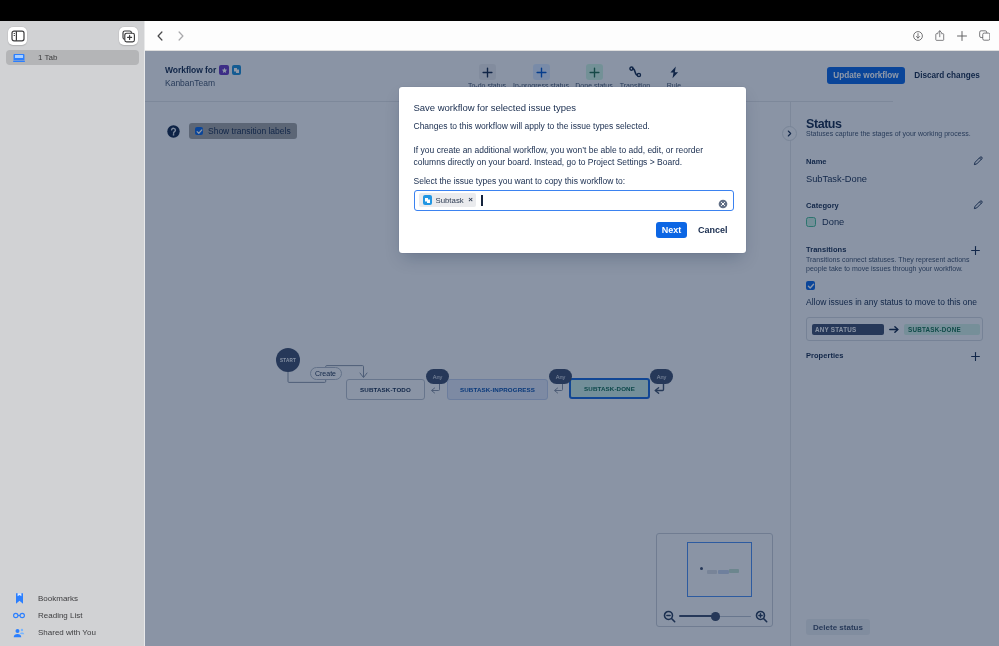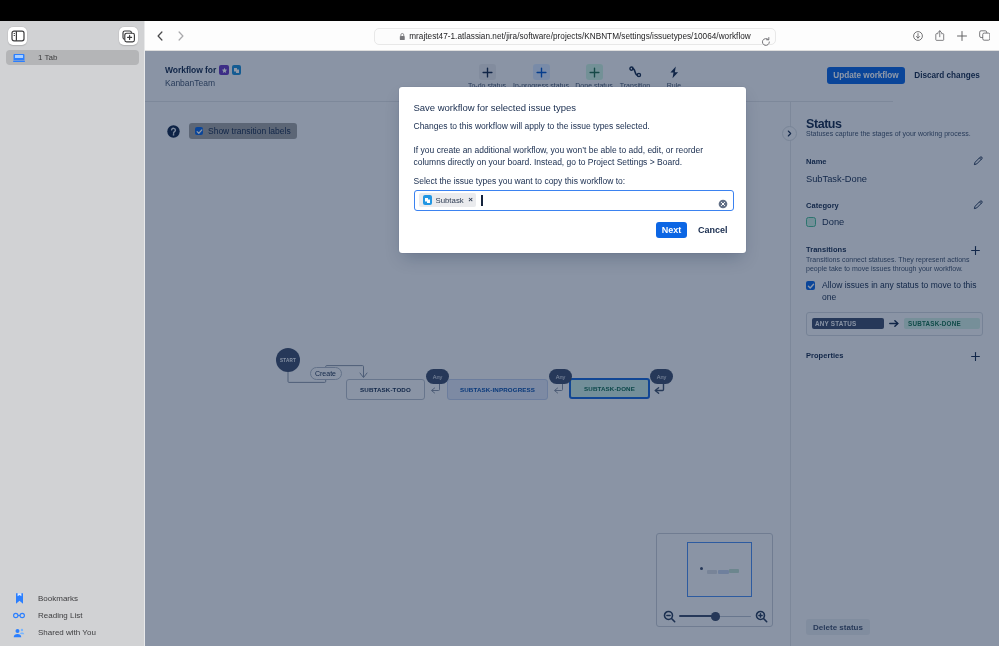--- a/index.html
+++ b/index.html
@@ -85,21 +85,21 @@
   .snode.todo { left:201px; top:277px; width:79px; background:#f7f8f9; border:1px solid #b8becb; color:#172b4d; }
   .snode.inprogress { left:302px; top:277px; width:101px; background:#dfe5f5; border:1px solid #c0cdea; color:#0b50ac; }
   .snode.done { left:424px; top:276px; width:81px; background:#cdefe5; border:2px solid #1868db; color:#116b52; }
   .loop { position:absolute; top:267px; width:40px; height:32px; }
   .loop-pill { position:absolute; left:0; top:0; width:23px; height:15px; border-radius:8px; background:#3f4e6d;
                color:#e4e8ef; font-size:5.6px; display:flex; align-items:center; justify-content:center; z-index:2; }
   .loop-arrow { position:absolute; left:1.5px; top:15px; }
 
   .cat-row { display:flex; align-items:center; gap:6px; margin-top:7px; }
   .cat-swatch { width:10px; height:10px; border-radius:2.5px; border:1.4px solid #4bbd96; background:#cfeee2; }
-  .allow-row { display:flex; align-items:flex-start; gap:7px; margin-top:7px; }
+  .allow-row { display:flex; align-items:flex-start; gap:7px; margin-top:7px;flex-direction:column; }
   .cbx { width:9px; height:9px; border-radius:2px; background:#0c66e4; display:flex; align-items:center; justify-content:center; flex:0 0 auto; margin-top:1px;}
   .allow-lab { font-size:8.5px; color:#172b4d; line-height:1.38; }
   .tr-card { margin-top:8px; height:24px; border:1px solid #d3d7de; border-radius:3px; display:flex; align-items:center; padding:0 5px; gap:5px;}
   .lozenge { font-size:6.3px; font-weight:700; letter-spacing:0.035em; border-radius:2px; height:11px; display:flex; align-items:center; padding-left:3px; flex:0 0 auto; }
   .lozenge.from { background:#3f4e6d; color:#f4f5f7; width:72px; }
   .lozenge.to { background:#d3efe3; color:#15704f; width:76px; padding-left:4px; }
   .tr-arrow { display:flex; align-items:center; }
   .btn-delete { position:absolute; left:15px; top:517px; width:64px; height:16px; background:#e8eaee;
                 border:none; border-radius:3px; font-size:8px; font-weight:700; color:#42526e; font-family:inherit;
                 display:flex; align-items:center; justify-content:center; }
@@ -216,35 +216,20 @@
             <path d="M4.9 1.0 L1.1 5.0 L4.9 9.0" fill="none" stroke="#4a4a4c" stroke-width="1.25" stroke-linecap="round" stroke-linejoin="round"></path>
           </svg>
         </span>
         <span>
           <svg width="6" height="10" viewBox="0 0 6 10">
             <path d="M1.1 1.0 L4.9 5.0 L1.1 9.0" fill="none" stroke="#a9a9ac" stroke-width="1.25" stroke-linecap="round" stroke-linejoin="round"></path>
           </svg>
         </span>
       </div>
 
-      <div class="urlbar">
-        <span class="url-lock">
-          <svg width="6.5" height="9" viewBox="0 0 7 9">
-            <path d="M2.0 4.0 V2.8 a1.55 1.55 0 0 1 3.1 0 V4.0" fill="none" stroke="#77777b" stroke-width="0.9"></path>
-            <rect x="0.9" y="3.9" width="5.3" height="4.4" rx="0.9" fill="#77777b"></rect>
-          </svg>
-        </span>
-        <span class="u-text">mrajtest47-1.atlassian.net/jira/software/projects/KNBNTM/settings/issuetypes/10064/workflow</span>
-        <span class="reload">
-          <svg width="10" height="10" viewBox="0 0 11 11">
-            <path d="M9.2 5.5 a3.8 3.8 0 1 1 -1.3 -2.9" fill="none" stroke="#6f6f73" stroke-width="1.05" stroke-linecap="round"></path>
-            <path d="M8.6 0.6 L8.6 3.1 L6.1 3.0" fill="none" stroke="#6f6f73" stroke-width="1.05" stroke-linecap="round" stroke-linejoin="round"></path>
-          </svg>
-        </span>
-      </div>
 
       <div class="tb-right">
         <span>
           <svg width="10" height="10" viewBox="0 0 10 10">
             <circle cx="5" cy="5" r="4.4" fill="none" stroke="#5d5d60" stroke-width="0.85"></circle>
             <line x1="5" y1="2.6" x2="5" y2="7.0" stroke="#5d5d60" stroke-width="0.85" stroke-linecap="round"></line>
             <path d="M3.4 5.5 L5 7.1 L6.6 5.5" fill="none" stroke="#5d5d60" stroke-width="0.85" stroke-linecap="round" stroke-linejoin="round"></path>
           </svg>
         </span>
         <span>

